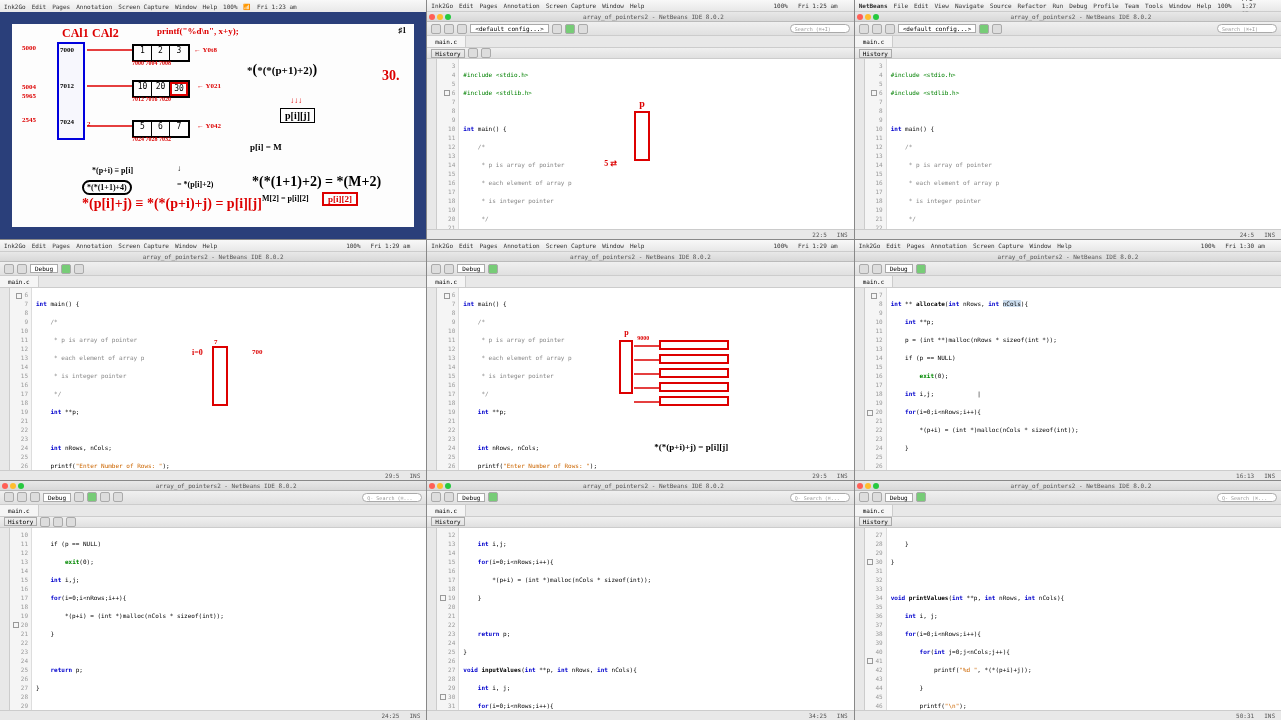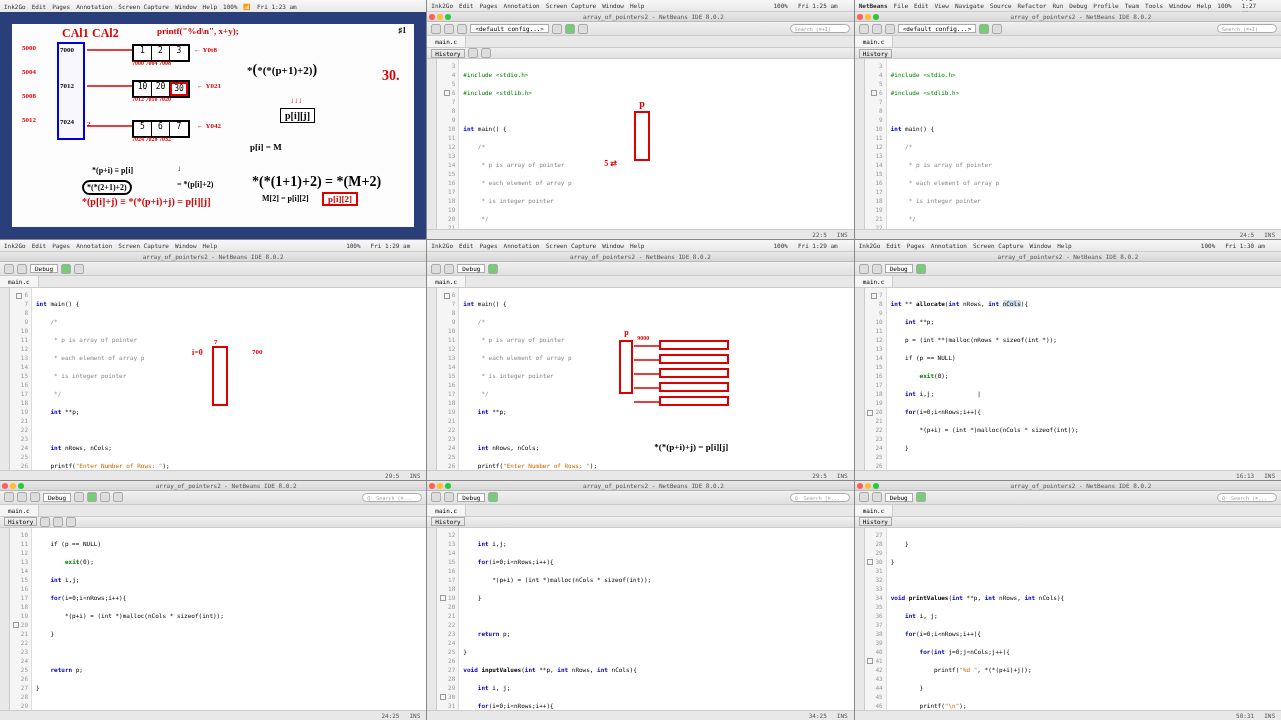--- a/index.html
+++ b/index.html
@@ -57,23 +57,23 @@
     <span class="right"><span>100%</span><span>📶</span><span>Fri 1:23 am</span></span>
   </div>
   <div class="whiteboard">
     <div class="red-text" style="top:2px;left:50px">CAl1</div>
     <div class="red-text" style="top:2px;left:80px">CAl2</div>
     <div class="red-text" style="top:2px;left:145px;font-size:9px">printf("%d\n", x+y);</div>
     <div class="black-text" style="top:2px;right:8px">♯1</div>
 
     <div class="blue-rect" style="left:45px;top:18px;width:28px;height:98px"></div>
     <div class="red-text" style="left:10px;top:20px;font-size:7px">5000</div>
-    <div class="red-text" style="left:10px;top:44px;font-size:7px">5004</div>
-    <div class="red-text" style="left:10px;top:68px;font-size:7px">5008</div>
-    <div class="red-text" style="left:10px;top:92px;font-size:7px">5012</div>
+    <div class="red-text" style="left:10px;top:59px;font-size:7px">5004</div>
+    <div class="red-text" style="left:10px;top:68px;font-size:7px">5965</div>
+    <div class="red-text" style="left:10px;top:92px;font-size:7px">2545</div>
     <div class="black-text" style="left:48px;top:22px;font-size:7px">7000</div>
     <div class="black-text" style="left:48px;top:58px;font-size:7px">7012</div>
     <div class="black-text" style="left:48px;top:94px;font-size:7px">7024</div>
     <div class="red-text" style="left:75px;top:96px;font-size:7px">2</div>
 
     <div style="position:absolute;left:120px;top:20px;display:flex;border:2px solid #000">
       <div style="width:18px;height:14px;border-right:1px solid #000;text-align:center;font-size:8px">1</div>
       <div style="width:18px;height:14px;border-right:1px solid #000;text-align:center;font-size:8px">2</div>
       <div style="width:18px;height:14px;text-align:center;font-size:8px">3</div>
     </div>
@@ -95,24 +95,24 @@
     <div class="red-text" style="left:185px;top:98px;font-size:7px">← <span>Y042</span></div>
 
     <div class="black-text" style="left:235px;top:38px;font-size:11px">*<span style="font-size:14px">(</span><span>*(*(p+1)+2)</span><span style="font-size:14px">)</span></div>
     <div class="red-text" style="left:370px;top:44px;font-size:14px">30.</div>
     <div class="red-text" style="left:278px;top:72px;font-size:8px">↓↓↓</div>
     <div class="black-text" style="left:268px;top:84px;font-size:10px;border:1px solid #000;padding:1px 4px">p[i][j]</div>
     <div class="black-text" style="left:238px;top:118px;font-size:9px;">p[i] = M</div>
 
     <div class="black-text" style="left:80px;top:142px;font-size:8px">*(p+i) ≡ p[i]</div>
     <div class="black-text" style="left:165px;top:140px;font-size:8px">↓</div>
-    <div class="black-text" style="left:70px;top:156px;font-size:8px;border:2px solid #000;border-radius:8px;padding:1px 3px">*(*(2+1)+2)</div>
+    <div class="black-text" style="left:70px;top:156px;font-size:8px;border:2px solid #000;border-radius:8px;padding:1px 3px">*(*(1+1)+4)</div>
     <div class="black-text" style="left:165px;top:156px;font-size:8px">= *(p[i]+2)</div>
     <div class="black-text" style="left:240px;top:150px;font-size:14px">*(*(1+1)+2) = *(M+2)</div>
-    <div class="red-text" style="left:70px;top:172px;font-size:10px">*(p[i]+j) ≡ *(*(p+i)+j) = p[i][j]</div>
+    <div class="red-text" style="left:70px;top:172px;font-size:14px">*(p[i]+j) ≡ *(*(p+i)+j) = p[i][j]</div>
     <div class="black-text" style="left:250px;top:170px;font-size:8px">M[2] = p[i][2]</div>
     <div class="red-text" style="left:310px;top:168px;font-size:9px;border:2px solid #d00;border-radius:0;padding:0 4px">p[i][2]</div>
     <svg style="position:absolute;left:70px;top:18px;width:60px;height:100px">
           <path class="arrow-line" d="M5,8 L50,8 M5,44 L50,44 M5,84 L50,84"></path>
         </svg>
   </div>
 </div>
 
 <div class="panel">
   <div class="menubar">

